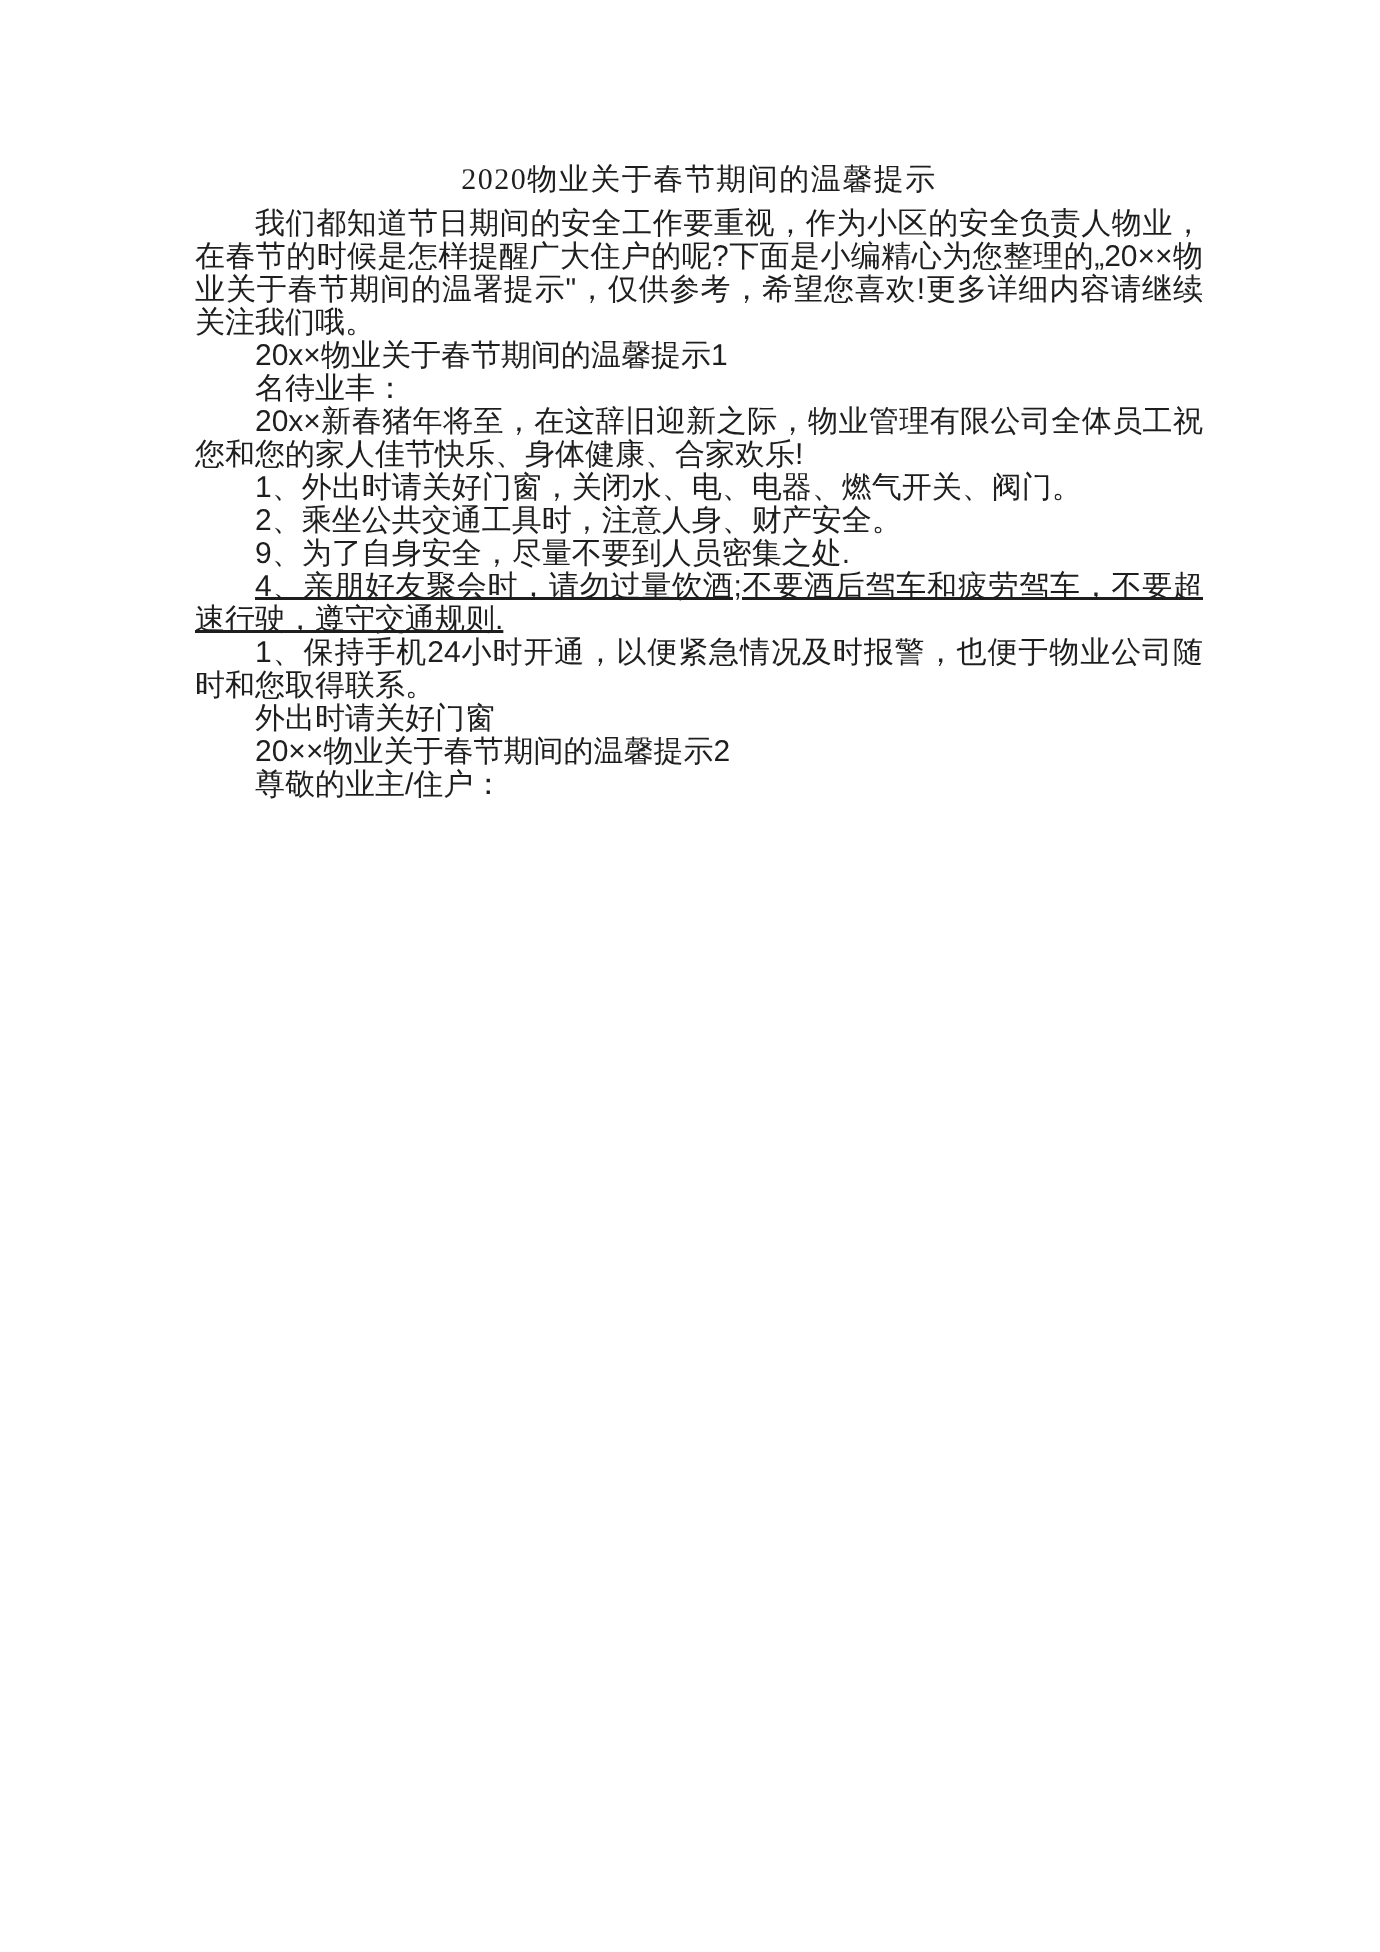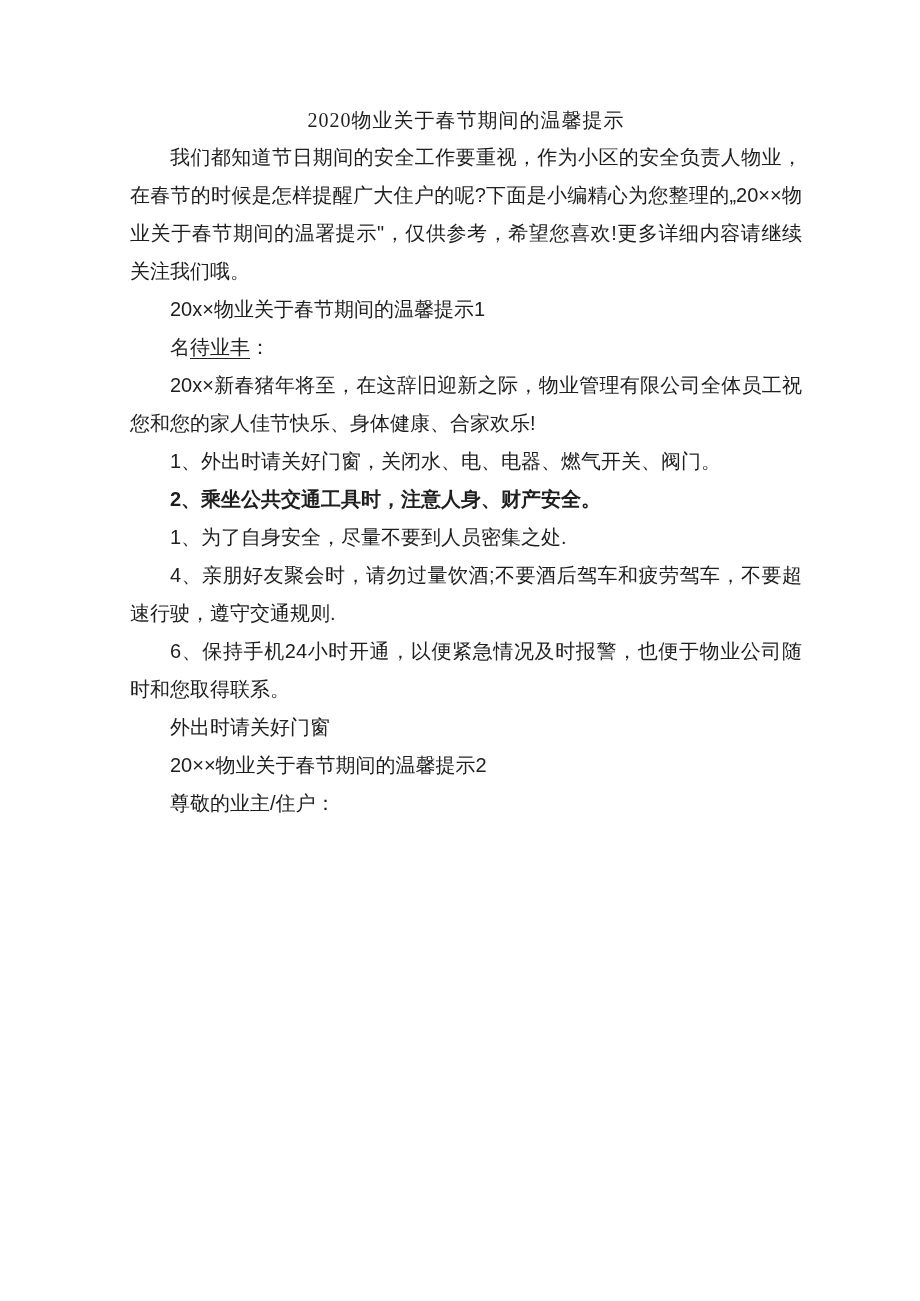--- a/index.html
+++ b/index.html
@@ -20,33 +20,33 @@
     font-weight: 400;
     font-size: 20px;
     line-height: 36px;
     text-align: center;
     text-indent: 0;
     letter-spacing: 1px;
   }
   .page p {
     margin: 0;
     font-size: 20px;
-    line-height: 38px;
+    line-height: 22px;
     text-align: justify;
     text-indent: 2em;
   }
   .sub-heading, .greeting-1 { text-indent: 1.3em; }
-  .u-line { text-decoration: underline; text-decoration-thickness: 1px; text-underline-offset: 4px; }
+  .u-line { text-decoration-thickness: 1px; text-underline-offset: 4px; }
   .mt2  { margin-top: 2px; }
   .mt14 { margin-top: 14px; }
-  .mt15 { margin-top: 15px; font-weight: bold; }
+  .mt15 { margin-top: 15px; }
   .mt17 { margin-top: 17px; }
   .mt18 { margin-top: 18px; }
   .mt19 { margin-top: 19px; }
-  .mt22 { margin-top: 22px; }
+  .mt22 { margin-top: 22px; text-decoration: underline; }
   .mt28 { margin-top: 28px; }
 </style>
 </head>
 <body>
 
 <div class="page">
 
   <h1 class="doc-title">2020物业关于春节期间的温馨提示</h1>
 
   <p class="mt28">我们都知道节日期间的安全工作要重视，作为小区的安全负责人物业，在春节的时候是怎样提醒广大住户的呢?下面是小编精心为您整理的„20××物业关于春节期间的温署提示"，仅供参考，希望您喜欢!更多详细内容请继续关注我们哦。</p>
@@ -55,25 +55,25 @@
 
   <p class="greeting-1 mt18"><span>名</span><span class="u-line">待业丰</span><span>：</span></p>
 
   <p>20x×新春猪年将至，在这辞旧迎新之际，物业管理有限公司全体员工祝您和您的家人佳节快乐、身体健康、合家欢乐!</p>
 
 
   <p>1、外出时请关好门窗，关闭水、电、电器、燃气开关、阀门。</p>
 
   <p class="mt15">2、乘坐公共交通工具时，注意人身、财产安全。</p>
 
-  <p class="mt17">1、为了自身安全，尽量不要到人员密集之处.</p>
+  <p class="mt17">9、为了自身安全，尽量不要到人员密集之处.</p>
 
   <p class="mt22">4、亲朋好友聚会时，请勿过量饮酒;不要酒后驾车和疲劳驾车，不要超速行驶，遵守交通规则.</p>
 
-  <p>6、保持手机24小时开通，以便紧急情况及时报警，也便于物业公司随时和您取得联系。</p>
+  <p>1、保持手机24小时开通，以便紧急情况及时报警，也便于物业公司随时和您取得联系。</p>
 
 
   <p>外出时请关好门窗</p>
 
 
   <p class="sub-heading mt14">20××物业关于春节期间的温馨提示2</p>
 
   <p class="mt19">尊敬的业主/住户：</p>
 
 

